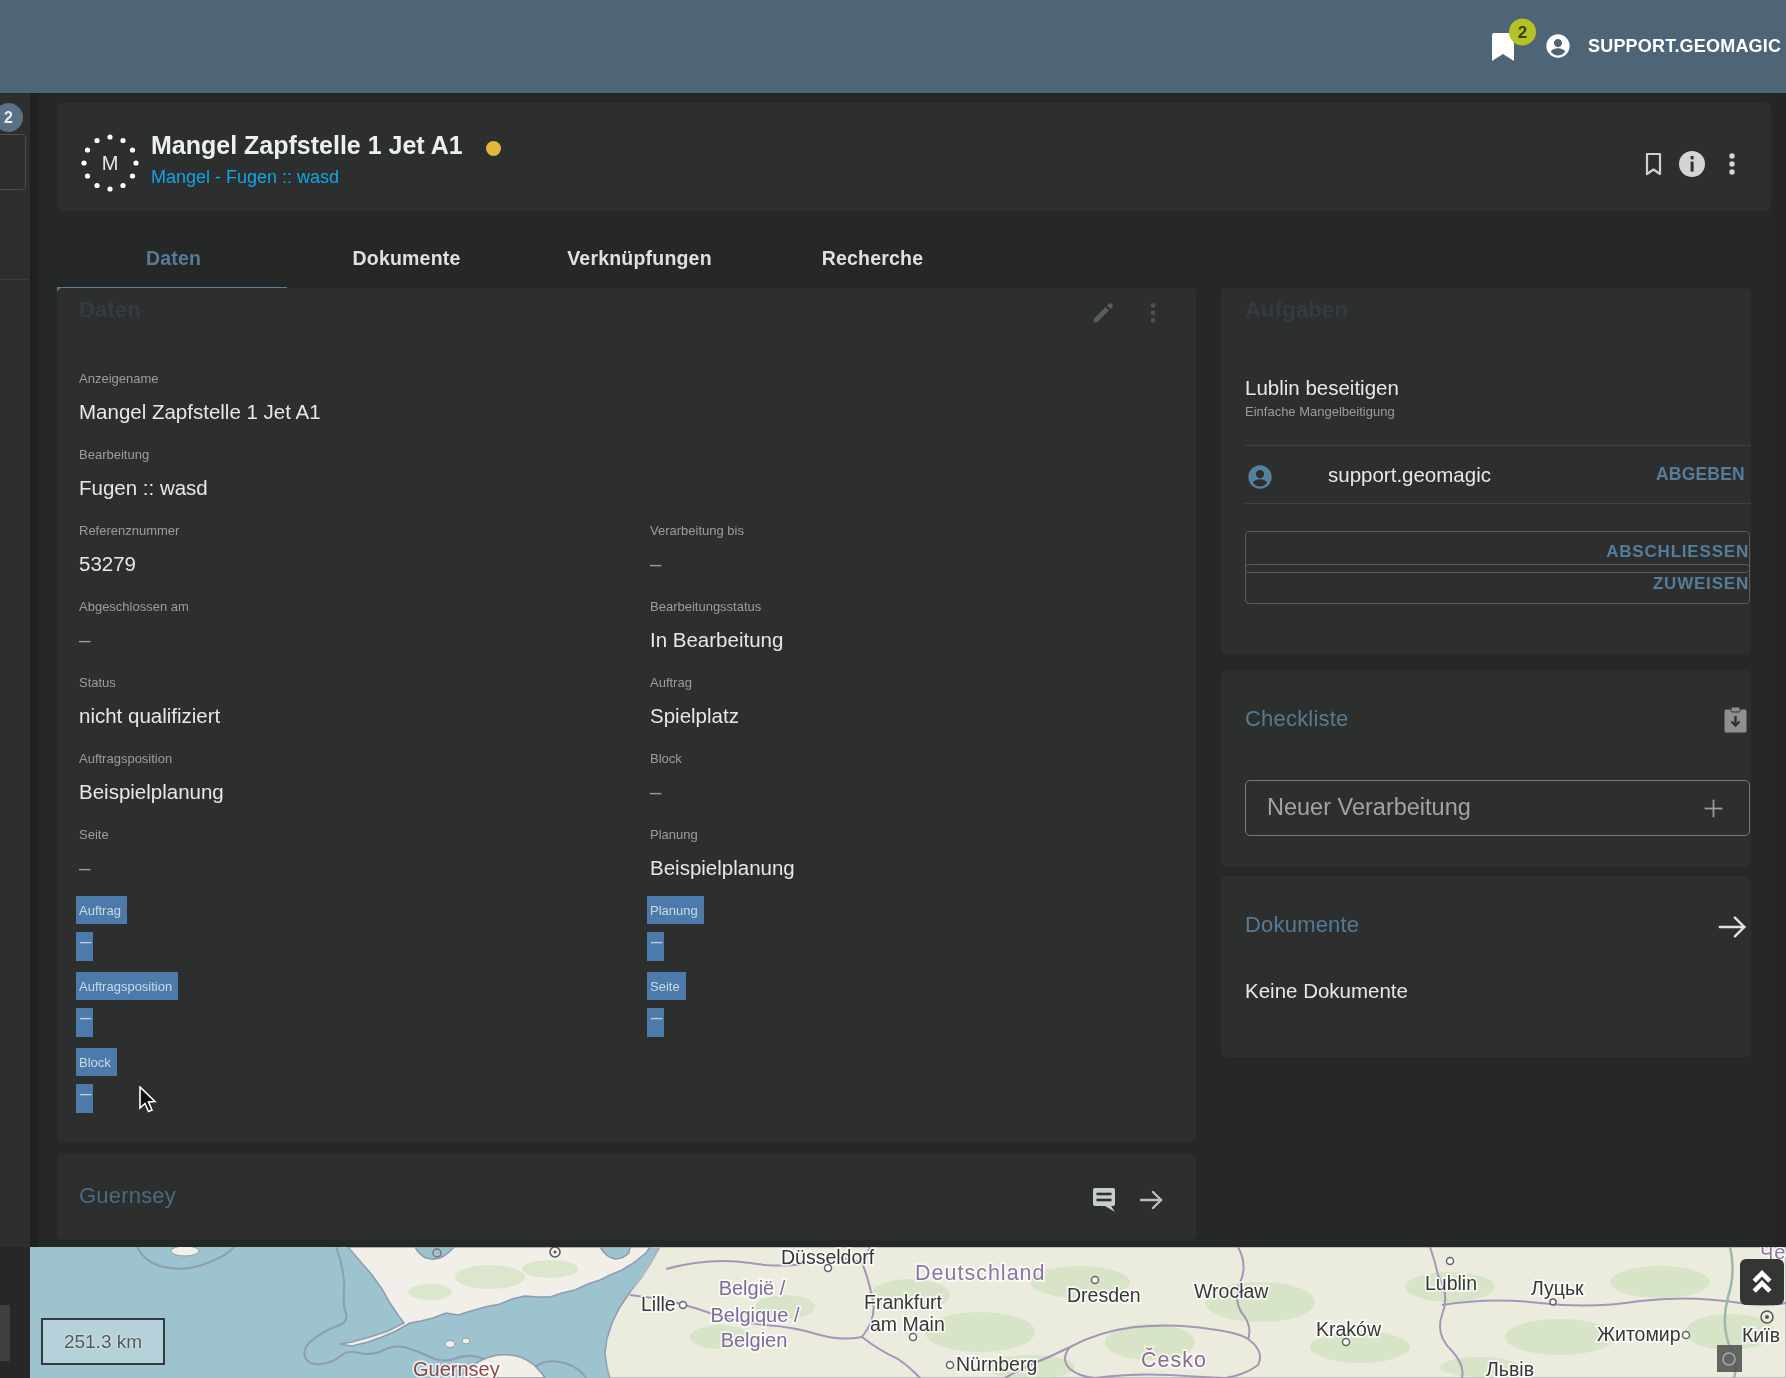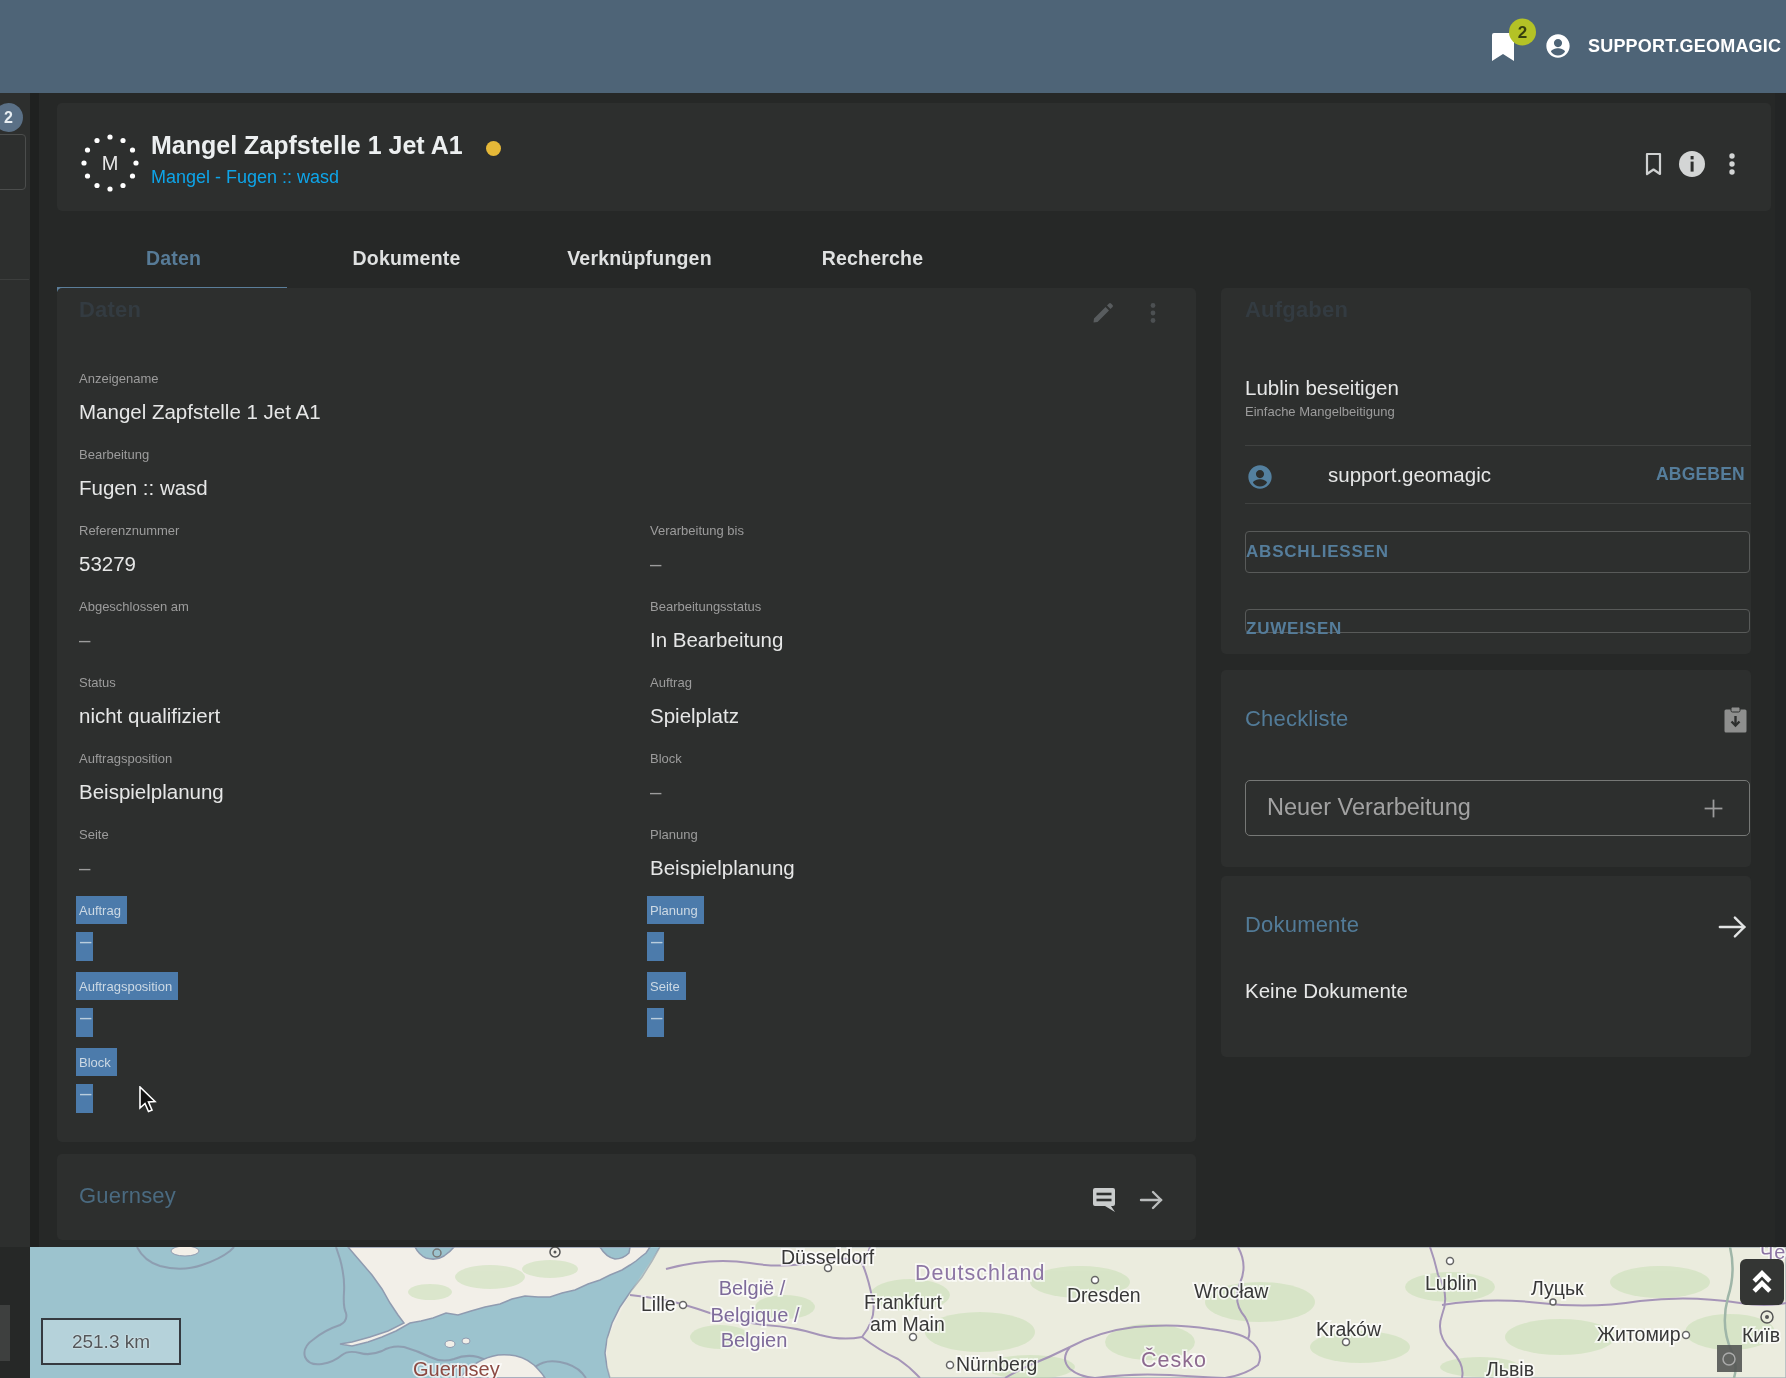--- a/index.html
+++ b/index.html
@@ -19,25 +19,25 @@
 .hsub{position:absolute;left:151px;top:167px;color:#0ea5e9;font-size:18px}
 .ydot{position:absolute;left:486px;top:141px;width:15px;height:15px;border-radius:50%;background:#e5b838}
 .tab{position:absolute;top:247px;width:233px;text-align:center;font-size:19.5px;font-weight:700;letter-spacing:.2px;color:#dfe1e1}
 .tabunder{position:absolute;left:57px;top:287px;width:230px;height:5px;background:#5b7e9a}
 .lbl{position:absolute;color:#9c9c9c;font-size:13px}
 .val{position:absolute;color:#e6e7e7;font-size:20.5px}
 .fade{color:#333b41;font-size:22px;font-weight:700;letter-spacing:.2px}
 .ctitle{color:#527b98;font-size:22px;font-weight:400;letter-spacing:.2px}
 .sel{background:#4c7bab;color:#ccd9e4;padding:7px 6px 6px 3px}
 .selstrip{position:absolute;width:17px;height:29px;background:#4c7bab}
-.btn{position:absolute;left:1245px;width:505px;height:42px;border:1px solid #585a59;border-radius:4px;color:#557d9b;font-size:17px;font-weight:700;letter-spacing:.8px;text-align:left;line-height:40px}
+.btn{position:absolute;left:1245px;width:505px;height:42px;border:1px solid #585a59;border-radius:4px;color:#557d9b;font-size:17px;font-weight:700;letter-spacing:.8px;text-align:right;line-height:40px}
 .divider{position:absolute;left:1245px;width:506px;height:1px;background:#404241}
 .input{position:absolute;left:1245px;top:780px;width:505px;height:56px;border:1.5px solid #767876;border-radius:5px}
 .mapwrap{position:absolute;left:30px;top:1247px;width:1756px;height:131px}
-.scalebox{position:absolute;left:11px;top:71px;width:140px;height:47px;background:rgba(255,255,255,0.26);border:2px solid #353a40;color:#53575a;font-size:19px;text-align:center;line-height:43px;text-shadow:0 0 2px #fff}
+.scalebox{position:absolute;left:11px;top:71px;width:124px;height:47px;background:rgba(255,255,255,0.26);border:2px solid #353a40;color:#53575a;font-size:19px;text-align:center;line-height:43px;text-shadow:0 0 2px #fff}
 .fab{position:absolute;left:1740px;top:1259px;width:44px;height:46px;background:#343634;border-radius:6px}
 </style>
 </head>
 <body>
 <div class="topbar">
   <svg class="abs" style="left:1488px;top:16px" width="52" height="50" viewBox="0 0 52 50">
     <path d="M6 17 h18 a2 2 0 0 1 2 2 v26 l-11 -7 -11 7 V19 a2 2 0 0 1 2 -2 z" fill="#fff"></path>
     <circle cx="34.5" cy="16" r="13.5" fill="#b4c226"></circle>
     <text x="34.5" y="22" font-size="17" font-weight="bold" fill="#37400e" text-anchor="middle">2</text>
   </svg>
@@ -167,21 +167,21 @@
 <div class="abs val" style="left:1245px;top:376px">Lublin beseitigen</div>
 <div class="abs lbl" style="left:1245px;top:404px">Einfache Mangelbeitigung</div>
 <div class="divider" style="top:445px"></div>
 <svg class="abs" style="left:1246px;top:463px" width="28" height="28" viewBox="0 0 24 24">
   <path fill="#54809f" d="M12 2C6.48 2 2 6.48 2 12s4.48 10 10 10 10-4.48 10-10S17.52 2 12 2zm0 4c1.93 0 3.5 1.57 3.5 3.5S13.93 13 12 13s-3.5-1.57-3.5-3.5S10.07 6 12 6zm0 14.2c-2.5 0-4.71-1.28-6-3.22.03-1.99 4-3.08 6-3.08 1.99 0 5.97 1.09 6 3.08-1.29 1.94-3.5 3.22-6 3.22z"></path>
 </svg>
 <div class="abs val" style="left:1328px;top:463px">support.geomagic</div>
 <div class="abs" style="left:1656px;top:464px;color:#557d9b;font-size:17.5px;font-weight:700;letter-spacing:.2px">ABGEBEN</div>
 <div class="divider" style="top:503px"></div>
 <div class="btn" style="top:531px">ABSCHLIESSEN</div>
-<div class="btn" style="top:609px;height:24px;line-height:38px">ZUWEISEN</div>
+<div class="btn" style="top:564px;height:40px;line-height:38px">ZUWEISEN</div>
 
 <div class="card" style="left:1221px;top:670px;width:530px;height:197px"></div>
 <div class="abs ctitle" style="left:1245px;top:706px">Checkliste</div>
 <svg class="abs" style="left:1722px;top:706px" width="27" height="28" viewBox="0 0 27 28">
   <path d="M5 3 h6 a3 3 0 0 1 10 0 q0 0 0 0 h0" fill="none"></path>
   <path d="M4 3.5 h19 a1.5 1.5 0 0 1 1.5 1.5 v20 a1.5 1.5 0 0 1 -1.5 1.5 H4 a1.5 1.5 0 0 1 -1.5 -1.5 V5 a1.5 1.5 0 0 1 1.5 -1.5 z" fill="#8e8f8e"></path>
   <rect x="9" y="1" width="9" height="5" rx="1.5" fill="#8e8f8e" stroke="#2d2f2e" stroke-width="1"></rect>
   <g stroke="#2d2f2e" stroke-width="2.4" fill="none">
       <line x1="13.5" y1="10" x2="13.5" y2="19"></line>
       <path d="M9.5 15.5 L13.5 19.5 L17.5 15.5"></path>

